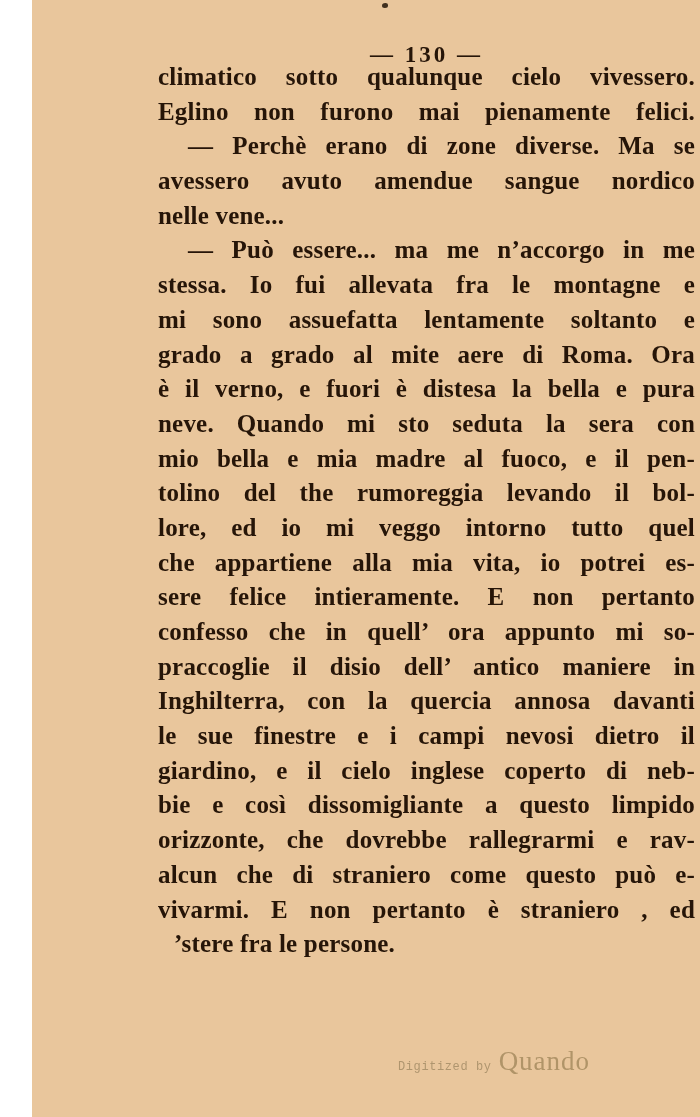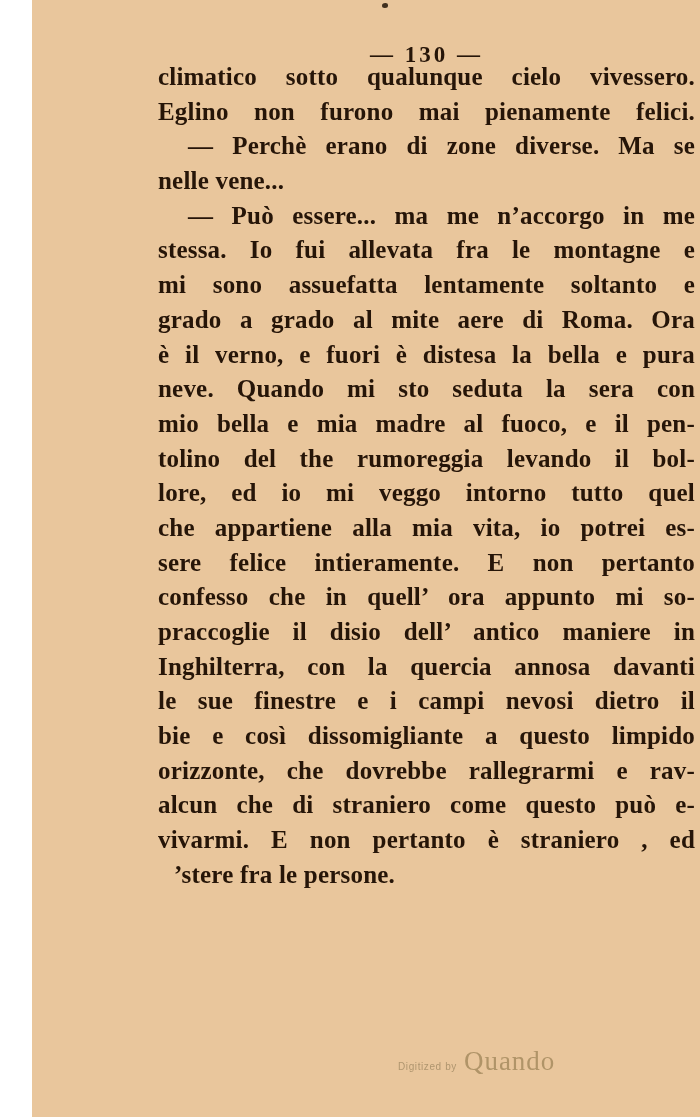--- a/index.html
+++ b/index.html
@@ -53,22 +53,22 @@
   .line.indent-sm { text-indent: 16px; }
   .footer {
     position: absolute;
     top: 1046px;
     left: 366px;
     display: flex;
     align-items: baseline;
     gap: 7px;
   }
   .digitized {
-    font-family: Liberation Sans, sans-serif;
-    font-size: 10px;
+    font-family: Liberation Mono, monospace;
+    font-size: 12px;
     color: #a9906a;
     letter-spacing: 0.6px;
     opacity: 0.9;
   }
   .google-wordmark {
     font-family: "Liberation Serif", "DejaVu Serif", serif;
     font-size: 27px;
     color: #a78c60;
     letter-spacing: 1px;
     opacity: 0.85;
@@ -80,36 +80,38 @@
 <div class="page">
 
   <div class="scan-dot"></div>
 
   <div class="page-number">— 130 —</div>
 
   <div class="text-block" id="text-lines">
       <div class="line">climatico sotto qualunque cielo vivessero.</div>
       <div class="line">Eglino non furono mai pienamente felici.</div>
       <div class="line indent">— Perchè erano di zone diverse. Ma se</div>
+      <div class="line">avessero avuto amendue sangue nordico</div>
       <div class="line no-fill">nelle vene...</div>
       <div class="line indent">— Può essere... ma me n’accorgo in me</div>
       <div class="line">stessa. Io fui allevata fra le montagne e</div>
       <div class="line">mi sono assuefatta lentamente soltanto e</div>
       <div class="line">grado a grado al mite aere di Roma. Ora</div>
       <div class="line">è il verno, e fuori è distesa la bella e pura</div>
       <div class="line">neve. Quando mi sto seduta la sera con</div>
       <div class="line">mio bella e mia madre al fuoco, e il pen-</div>
       <div class="line">tolino del the rumoreggia levando il bol-</div>
       <div class="line">lore, ed io mi veggo intorno tutto quel</div>
       <div class="line">che appartiene alla mia vita, io potrei es-</div>
       <div class="line">sere felice intieramente. E non pertanto</div>
       <div class="line">confesso che in quell’ ora appunto mi so-</div>
       <div class="line">praccoglie il disio dell’ antico maniere in</div>
       <div class="line">Inghilterra, con la quercia annosa davanti</div>
       <div class="line">le sue finestre e i campi nevosi dietro il</div>
+      <div class="line">giardino, e il cielo inglese coperto di neb-</div>
       <div class="line">bie e così dissomigliante a questo limpido</div>
       <div class="line">orizzonte, che dovrebbe rallegrarmi e rav-</div>
       <div class="line">alcun che di straniero come questo può e-</div>
       <div class="line">vivarmi. E non pertanto è straniero , ed</div>
       <div class="line indent-sm no-fill">’stere fra le persone.</div>
     </div>
 
   <div class="footer">
     <span class="digitized">Digitized by</span>
     <span class="google-wordmark">Quando</span>

